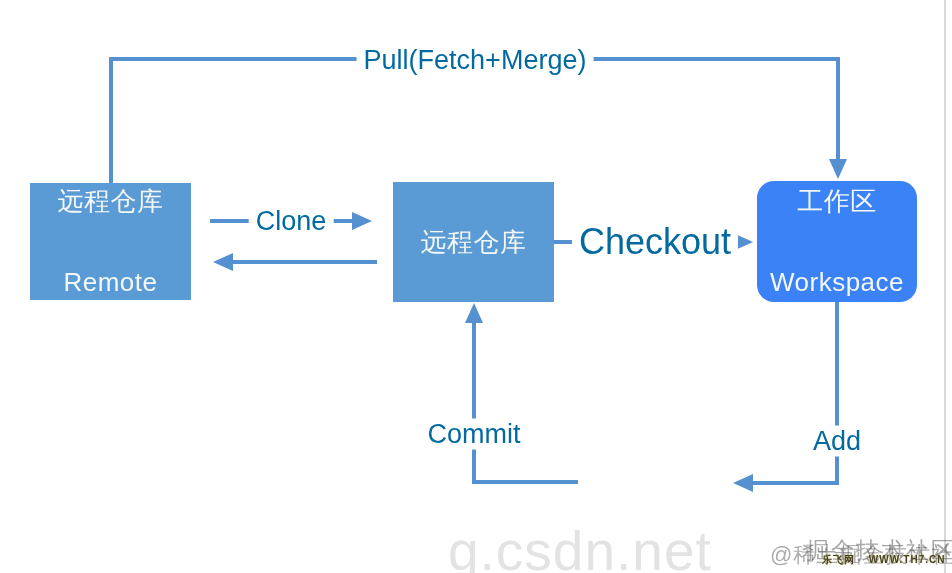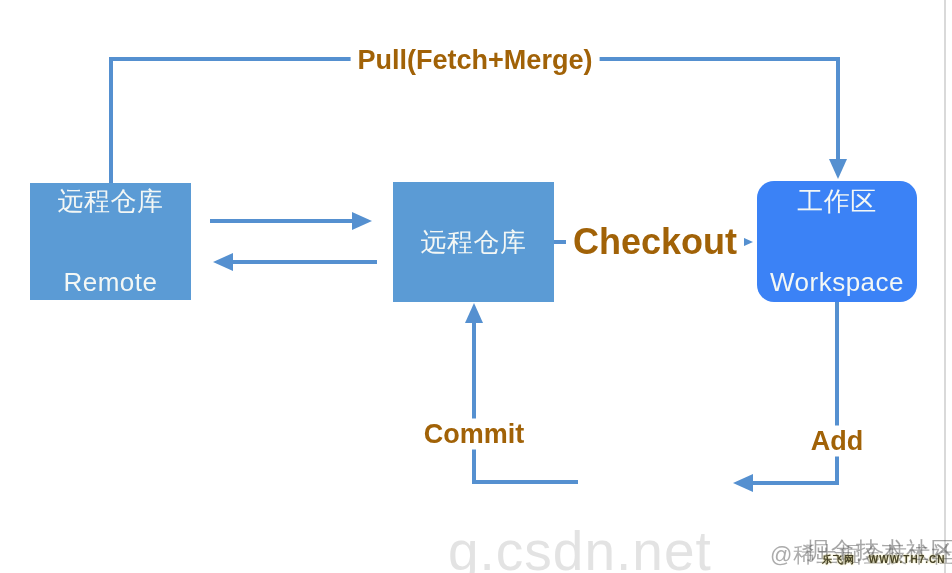--- a/index.html
+++ b/index.html
@@ -40,21 +40,21 @@
   .ah-up{border-left:9px solid transparent;border-right:9px solid transparent;border-bottom:20px solid #5590D0;}
   #clone-ah{left:352px;top:212px;}
   #push-ah{left:213px;top:253px;}
   #checkout-ah{left:733px;top:233px;}
   #pull-ah{left:829px;top:159px;}
   #commit-ah{left:465px;top:303px;}
   #add-ah{left:733px;top:474px;}
   
   .edge-label{
     position:absolute;transform:translate(-50%,-50%);background:#ffffff;
-    color:#a16207;font-size:27px;padding:0 7px;white-space:nowrap;font-weight:bold;
+    color:#0369a1;font-size:27px;padding:0 7px;white-space:nowrap;
   }
   #pull-label{left:475px;top:60px;}
   #clone-label{left:291px;top:221px;}
   #push-label{left:296px;top:262px;}
   #checkout-label{left:655px;top:242px;font-size:36px;}
   #commit-label{left:474px;top:434px;}
   #add-label{left:837px;top:441px;}
   
   #right-border{position:absolute;left:944px;top:0;width:2px;height:573px;background:#D9D9D9;}
   #wm-csdn{
@@ -82,20 +82,21 @@
 <div class="stage">
 
   <div class="line" id="pull-v-left"></div>
   <div class="line" id="pull-h"></div>
   <div class="line" id="pull-v-right"></div>
   <div class="ah ah-down" id="pull-ah"></div>
   <div class="edge-label" id="pull-label">Pull(Fetch+Merge)</div>
 
   <div class="line" id="clone-line"></div>
   <div class="ah ah-right" id="clone-ah"></div>
+  <div class="edge-label" id="clone-label">Clone</div>
 
   <div class="line" id="push-line"></div>
   <div class="ah ah-left" id="push-ah"></div>
 
   <div class="line" id="checkout-line"></div>
   <div class="ah ah-right" id="checkout-ah"></div>
   <div class="edge-label" id="checkout-label">Checkout</div>
 
   <div class="line" id="commit-v"></div>
   <div class="line" id="commit-h"></div>

